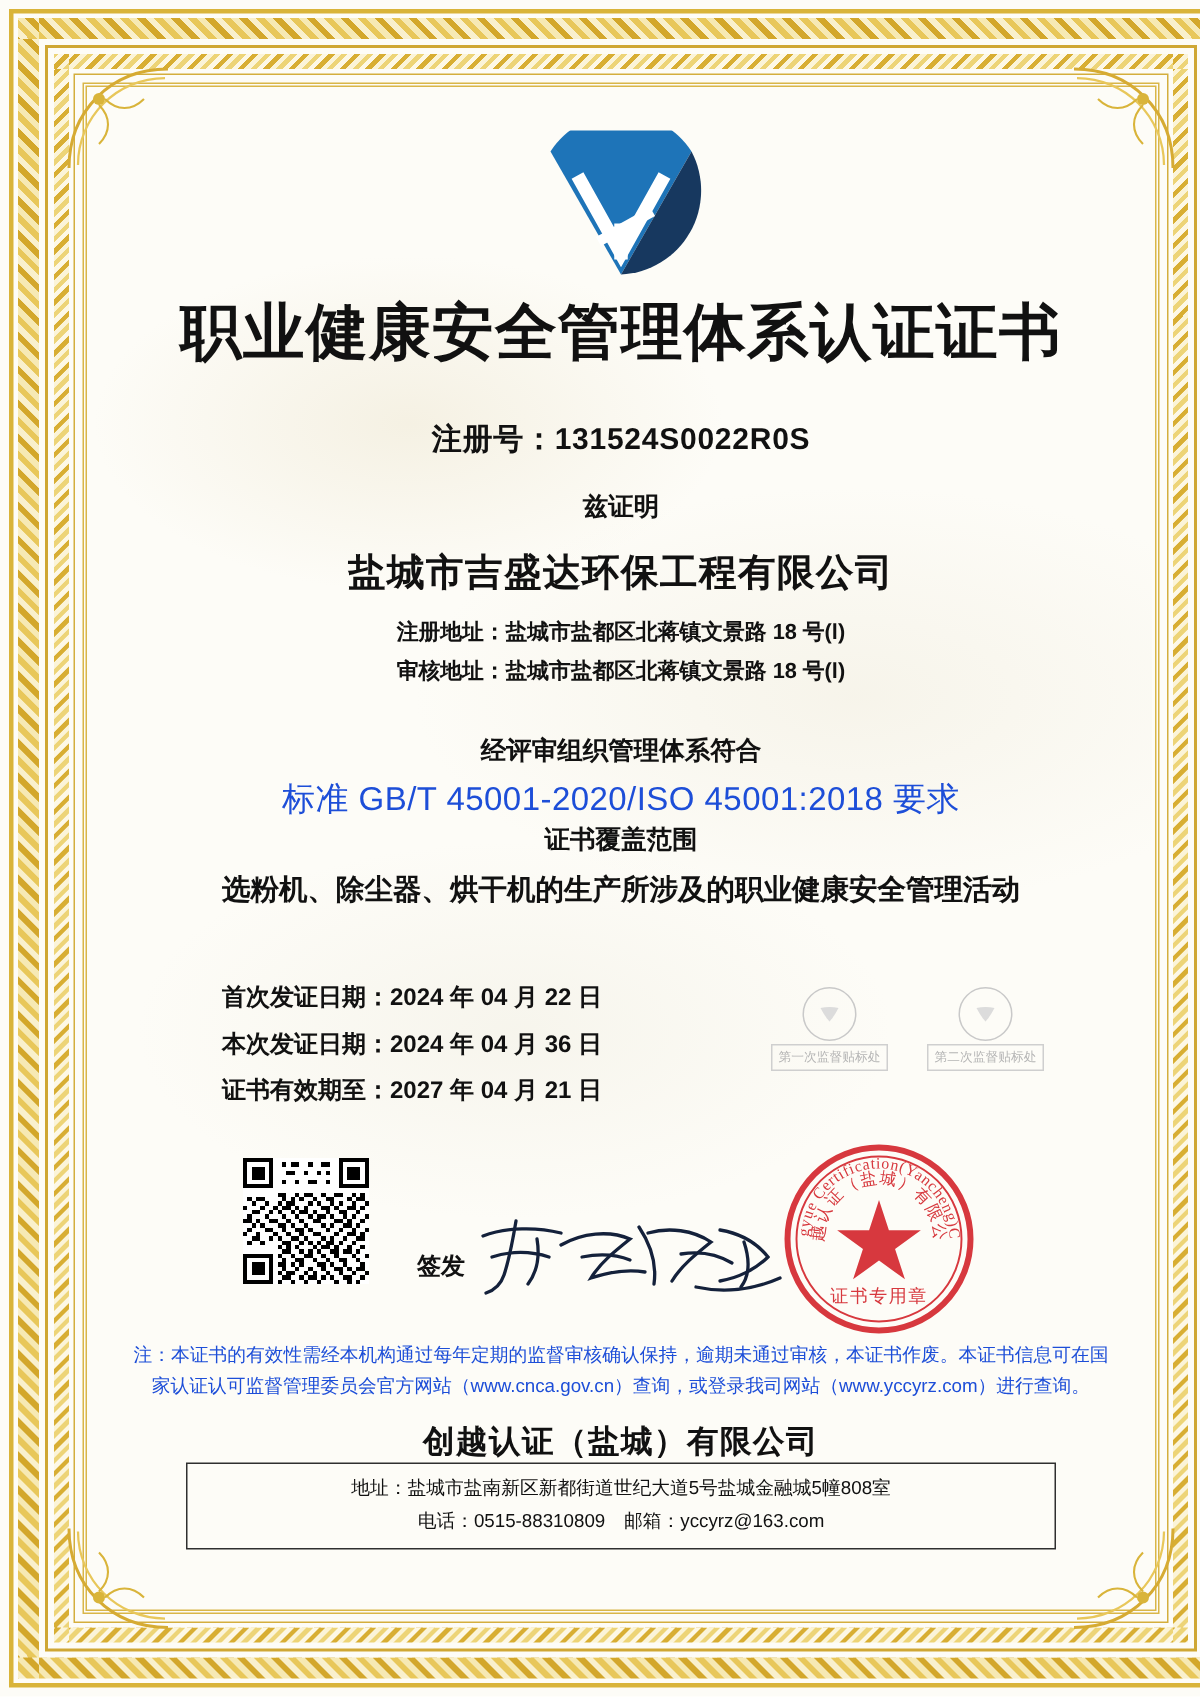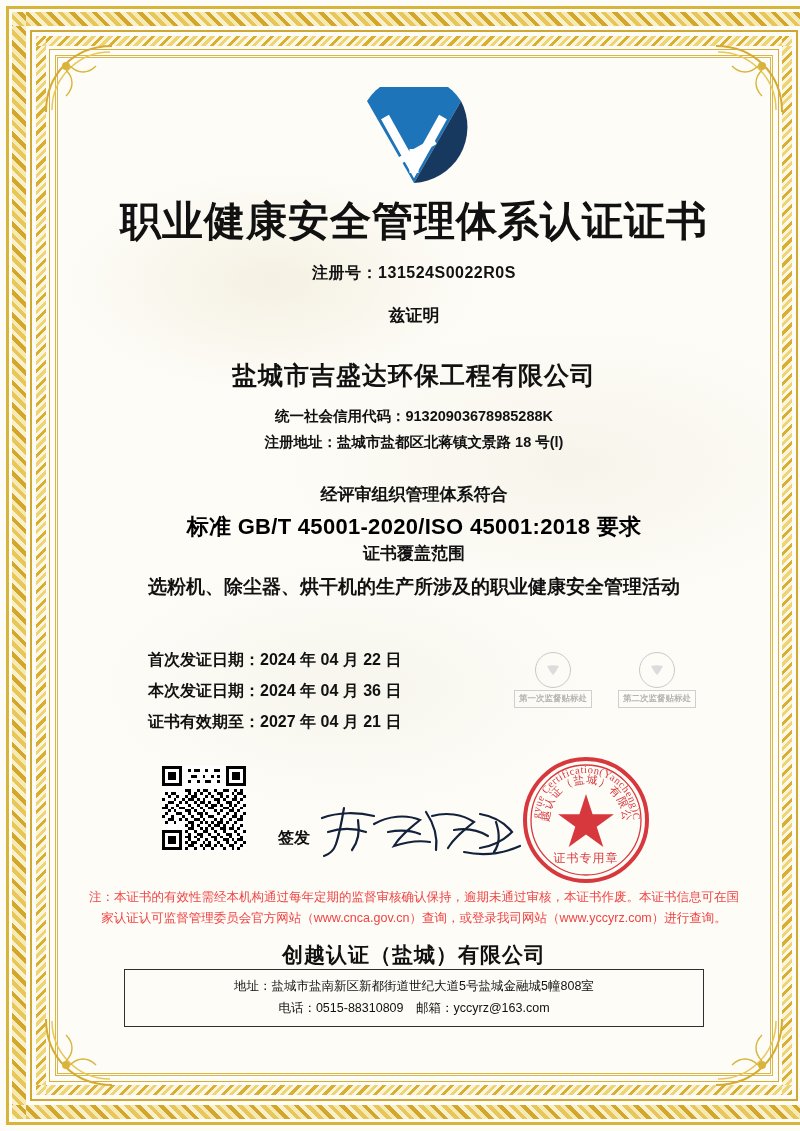--- a/index.html
+++ b/index.html
@@ -117,34 +117,34 @@
   .cert-title {
     margin-top: 4px;
     font-size: 41px;
     font-weight: bold;
     letter-spacing: 1px;
     color: #111111;
     line-height: 1.15;
   }
 
   .reg-line {
-    margin-top: 18px;
-    font-size: 16px;
+    margin-top: 34px;
+    font-size: 20px;
     font-weight: bold;
     color: #111;
     letter-spacing: .5px;
   }
   .hereby {
     margin-top: 20px;
     font-size: 17px;
     font-weight: bold;
     color: #111;
   }
   .company {
-    margin-top: 32px;
+    margin-top: 16px;
     font-size: 25px;
     font-weight: bold;
     color: #111;
     letter-spacing: 1px;
   }
   .detail {
     margin-top: 12px;
     font-size: 14.5px;
     font-weight: bold;
     color: #111;
@@ -152,22 +152,22 @@
   }
   .scope-head {
     margin-top: 28px;
     font-size: 17px;
     font-weight: bold;
     color: #111;
   }
   .standard {
     margin-top: 6px;
     font-size: 22px;
-    font-weight: bold;
-    color: #000000;
+    font-weight: normal;
+    color: #1d4ed8;
     letter-spacing: .3px;
   }
   .coverage-head {
     font-size: 17px;
     font-weight: bold;
     color: #111;
   }
   .coverage-body {
     margin-top: 9px;
     font-size: 19px;
@@ -209,21 +209,20 @@
     border: 1.5px solid #c9c9c9;
     border-radius: 50%;
     display: flex; align-items: center; justify-content: center;
   }
   .sup-label {
     font-size: 8.5px;
     border: 1px solid #cfcfcf;
     padding: 2px 3px;
     color: #b5b5b5;
     white-space: nowrap;
-    font-weight: bold;
   }
 
   
   .sign-row {
     position: relative;
     height: 125px;
     margin-top: 4px;
   }
   .qr {
     position: absolute;
@@ -251,21 +250,21 @@
     position: absolute;
     right: 110px;
     top: -8px;
     width: 140px;
     height: 140px;
   }
 
   .note {
     margin-top: 4px;
     font-size: 12.5px;
-    color: #ef4444;
+    color: #1d4ed8;
     line-height: 1.7;
     text-align: center;
     padding: 0 22px;
   }
 
   .issuer {
     margin-top: 12px;
     font-size: 21px;
     font-weight: bold;
     color: #111;
@@ -344,22 +343,22 @@
 
     <div class="reg-line">
       <span>注册号：</span><span>131524S0022R0S</span>
     </div>
 
     <div class="hereby">兹证明</div>
 
     <div class="company">盐城市吉盛达环保工程有限公司</div>
 
     <div class="detail">
-      <div>统一社会信用代码：91320903678985288K</div>
       <div>注册地址：盐城市盐都区北蒋镇文景路 18 号(l)</div>
+      <div>审核地址：盐城市盐都区北蒋镇文景路 18 号(l)</div>
     </div>
 
     <div class="scope-head">经评审组织管理体系符合</div>
     <div class="standard">标准 GB/T 45001-2020/ISO 45001:2018 要求</div>
 
     <div class="coverage-head">证书覆盖范围</div>
     <div class="coverage-body">选粉机、除尘器、烘干机的生产所涉及的职业健康安全管理活动</div>
 
     <div class="mid-row">
       <div class="dates">

